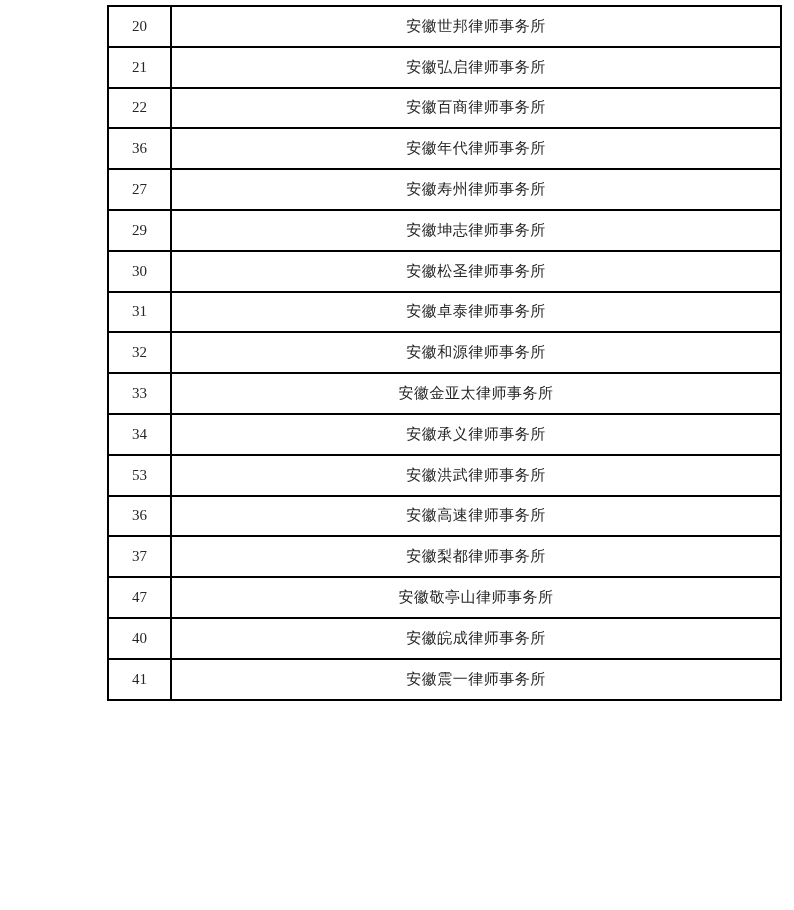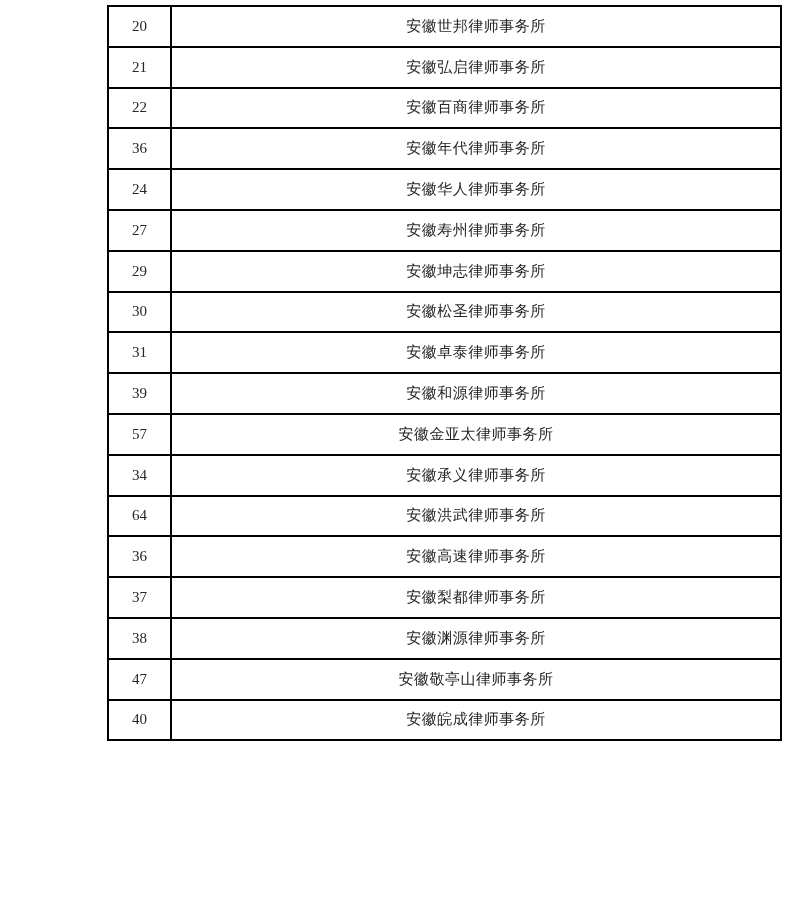--- a/index.html
+++ b/index.html
@@ -53,69 +53,65 @@
     </tr>
     <tr>
       <td class="col-no">22</td>
       <td class="col-name">安徽百商律师事务所</td>
     </tr>
     <tr>
       <td class="col-no">36</td>
       <td class="col-name">安徽年代律师事务所</td>
     </tr>
     <tr>
-      <td class="col-no">24</td>
-      <td class="col-name">安徽华人律师事务所</td>
-    </tr>
-    <tr>
       <td class="col-no">27</td>
       <td class="col-name">安徽寿州律师事务所</td>
     </tr>
     <tr>
       <td class="col-no">29</td>
       <td class="col-name">安徽坤志律师事务所</td>
     </tr>
     <tr>
       <td class="col-no">30</td>
       <td class="col-name">安徽松圣律师事务所</td>
     </tr>
     <tr>
       <td class="col-no">31</td>
       <td class="col-name">安徽卓泰律师事务所</td>
     </tr>
     <tr>
-      <td class="col-no">39</td>
+      <td class="col-no">32</td>
       <td class="col-name">安徽和源律师事务所</td>
     </tr>
     <tr>
-      <td class="col-no">57</td>
+      <td class="col-no">33</td>
       <td class="col-name">安徽金亚太律师事务所</td>
     </tr>
     <tr>
       <td class="col-no">34</td>
       <td class="col-name">安徽承义律师事务所</td>
     </tr>
     <tr>
-      <td class="col-no">64</td>
+      <td class="col-no">53</td>
       <td class="col-name">安徽洪武律师事务所</td>
     </tr>
     <tr>
       <td class="col-no">36</td>
       <td class="col-name">安徽高速律师事务所</td>
     </tr>
     <tr>
       <td class="col-no">37</td>
       <td class="col-name">安徽梨都律师事务所</td>
     </tr>
     <tr>
-      <td class="col-no">38</td>
-      <td class="col-name">安徽渊源律师事务所</td>
-    </tr>
-    <tr>
       <td class="col-no">47</td>
       <td class="col-name">安徽敬亭山律师事务所</td>
     </tr>
     <tr>
       <td class="col-no">40</td>
       <td class="col-name">安徽皖成律师事务所</td>
     </tr>
+    <tr>
+      <td class="col-no">41</td>
+      <td class="col-name">安徽震一律师事务所</td>
+    </tr>
   </tbody>
 </table>
 
 </body></html>

